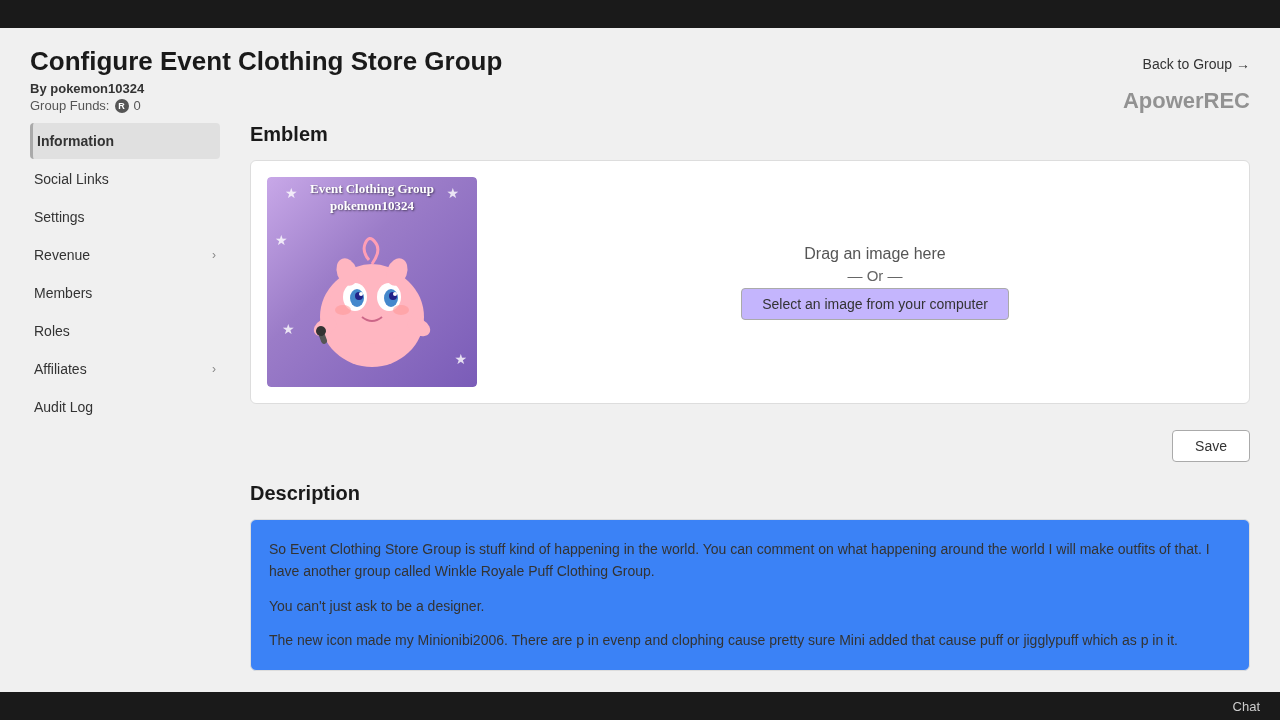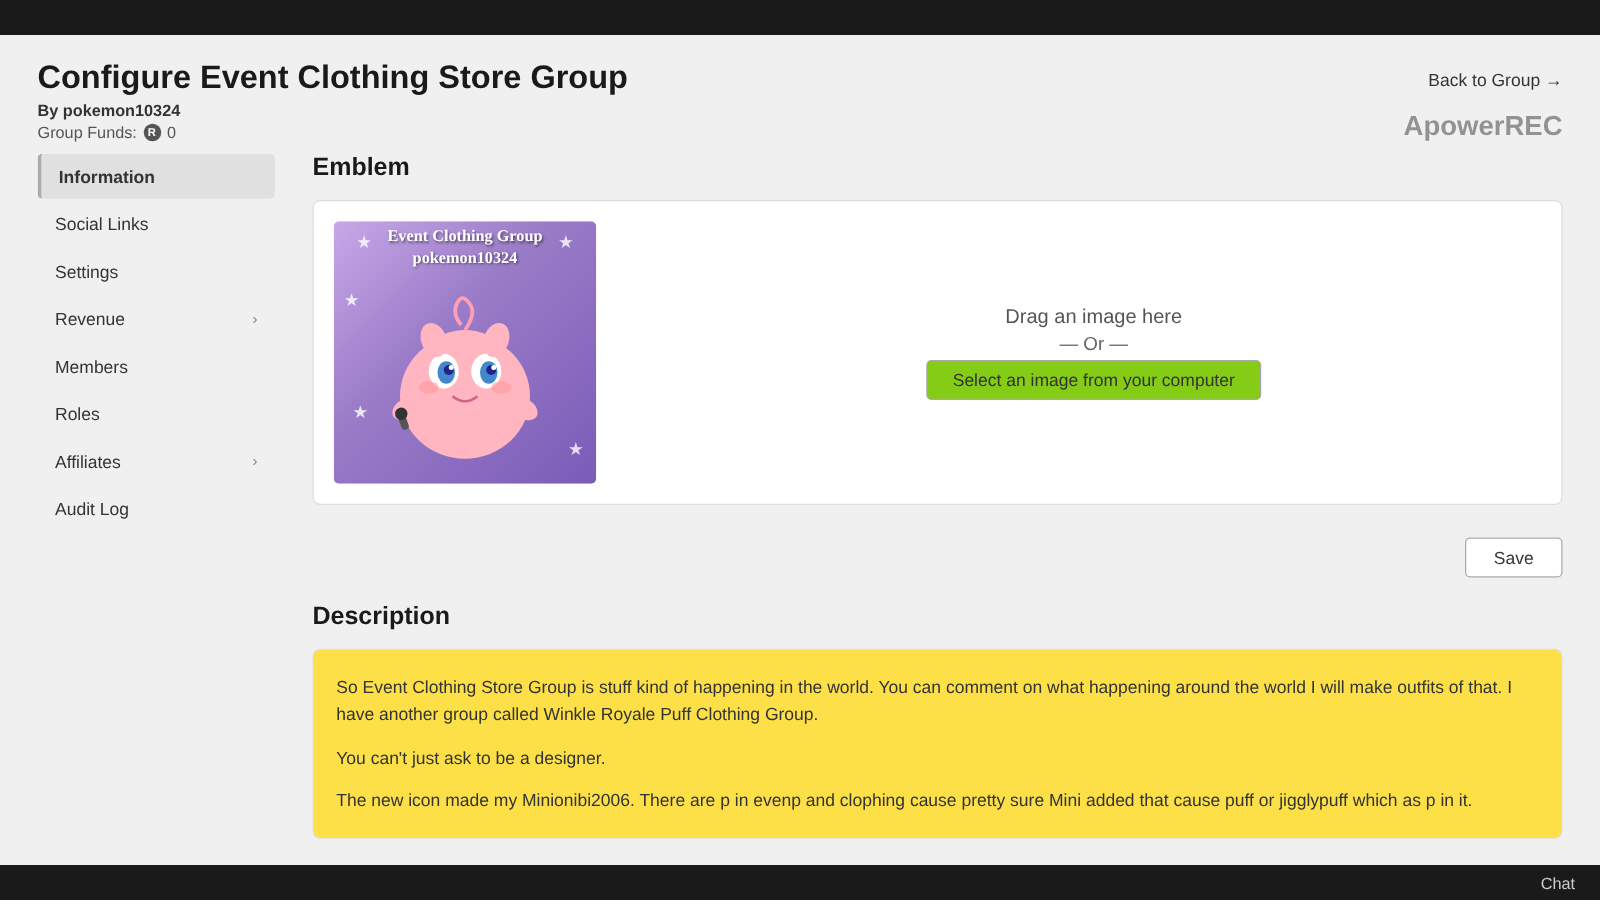--- a/index.html
+++ b/index.html
@@ -103,21 +103,21 @@
     .sidebar {
       width: 200px;
       flex-shrink: 0;
       background: #f0f0f0;
       padding-right: 10px;
     }
     .sidebar-item {
       display: flex;
       align-items: center;
       justify-content: space-between;
-      padding: 10px 14px;
+      padding: 10px 4px;
       cursor: pointer;
       border-radius: 4px;
       font-size: 14px;
       color: #333;
       margin-bottom: 2px;
     }
     .sidebar-item.active {
       background: #e0e0e0;
       font-weight: 600;
       border-left: 3px solid #aaa;
@@ -189,21 +189,21 @@
     .drag-text {
       font-size: 16px;
       color: #555;
     }
     .or-divider {
       font-size: 15px;
       color: #666;
     }
     .select-image-btn {
       padding: 7px 20px;
-      background: #84cc16;
+      background: #c4b5fd;
       border: 1px solid #aaa;
       border-radius: 4px;
       color: #333;
       font-size: 14px;
       cursor: pointer;
     }
     .save-row {
       display: flex;
       justify-content: flex-end;
       margin-top: 26px;
@@ -214,21 +214,21 @@
       border: 1px solid #aaa;
       border-radius: 4px;
       color: #333;
       font-size: 14px;
       cursor: pointer;
     }
     .description-section {
       margin-top: 10px;
     }
     .description-card {
-      background: #fde047;
+      background: #3b82f6;
       border: 1px solid #ddd;
       border-radius: 6px;
       padding: 18px;
     }
     .description-text {
       font-size: 14px;
       color: #333;
       line-height: 1.6;
     }
     .description-text p {

